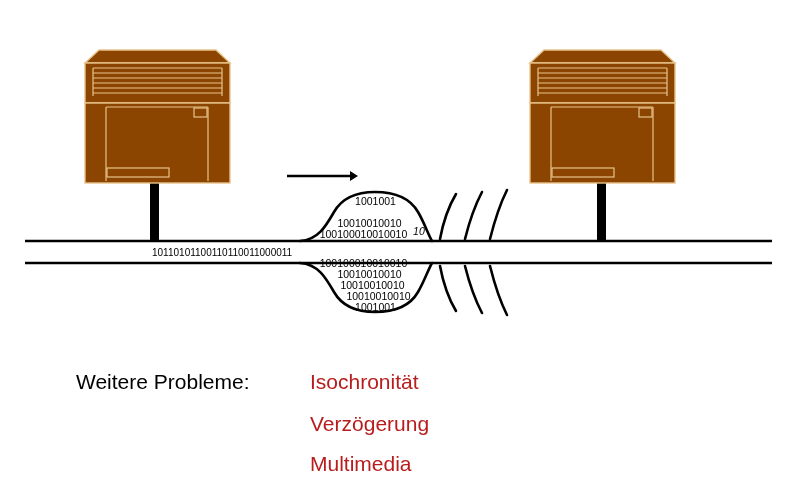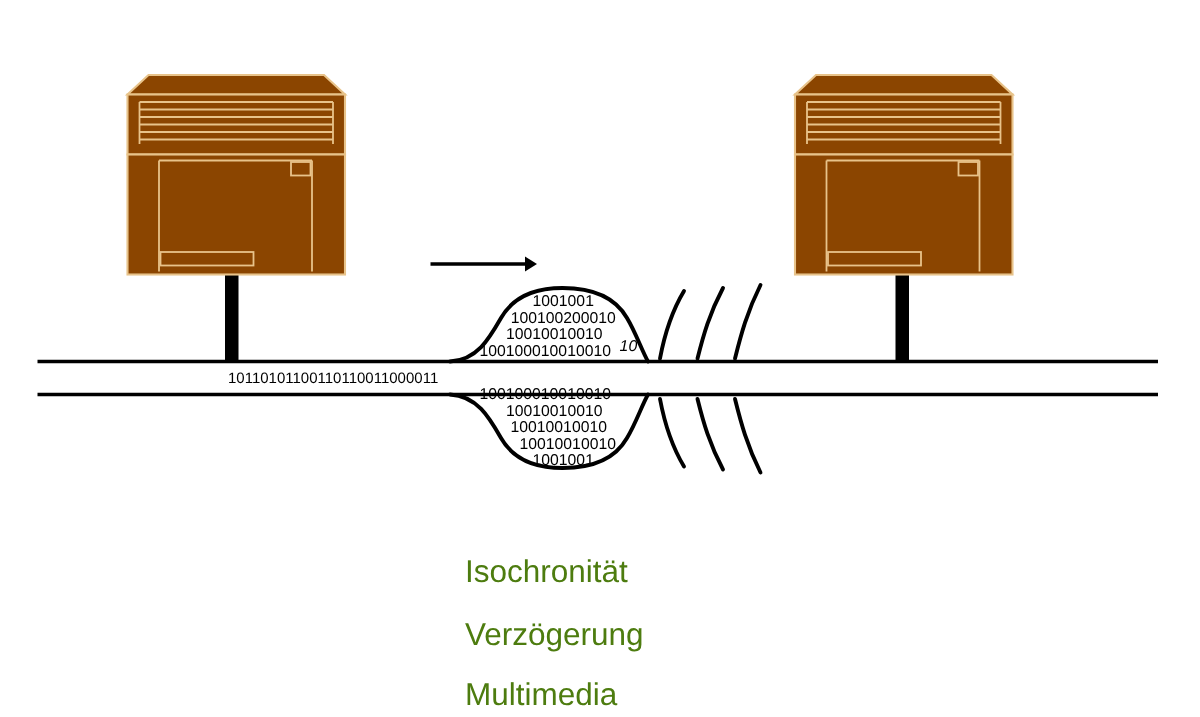--- a/index.html
+++ b/index.html
@@ -47,21 +47,21 @@
     font-size: 10px;
     line-height: 11px;
   }
   
   .caption-label {
     font-size: 21px;
     color: #000000;
   }
   .caption-item {
     font-size: 21px;
-    color: #4d7c0f;
+    color: #b91c1c;
   }
 </style>
 </head>
 <body>
 
 <div id="canvas">
 
   <svg id="scene" viewBox="0 0 800 478" xmlns="http://www.w3.org/2000/svg">
 
     <g>
@@ -148,29 +148,29 @@
       <path d="M 440 266 C 443 282 447 296 456 311"></path>
       <path d="M 465 266 C 469 282 473 296 482 313"></path>
       <path d="M 490 266 C 494 282 498 297 507 315"></path>
     </g>
   </svg>
 
   <div class="txt bus-bits" style="left:152px; top:247px;">10110101100110110011000011</div>
 
 
   <div class="txt bits-bundle" style="left:303px; top:196px; width:145px;">1001001</div>
-  <div class="txt bits-bundle" style="left:303px; top:207px; width:145px;">100100200010</div>
   <div class="txt bits-bundle" style="left:297px; top:218px; width:145px;">10010010010</div>
   <div class="txt bits-bundle" style="left:291px; top:229px; width:145px;">100100010010010</div>
   <div class="txt bits" style="left:413px; top:226px;">10</div>
 
   <div class="txt bits-bundle" style="left:291px; top:258px; width:145px;">100100010010010</div>
   <div class="txt bits-bundle" style="left:297px; top:269px; width:145px;">10010010010</div>
   <div class="txt bits-bundle" style="left:300px; top:280px; width:145px;">10010010010</div>
   <div class="txt bits-bundle" style="left:306px; top:291px; width:145px;">10010010010</div>
   <div class="txt bits-bundle" style="left:303px; top:302px; width:145px;">1001001</div>
 
+  <div class="txt caption-label" style="left:76px; top:370px;">Weitere Probleme:</div>
 
   <div class="txt caption-item" style="left:310px; top:370px;">Isochronität</div>
   <div class="txt caption-item" style="left:310px; top:412px;">Verzögerung</div>
   <div class="txt caption-item" style="left:310px; top:452px;">Multimedia</div>
 
 </div>
 
 </body></html>

